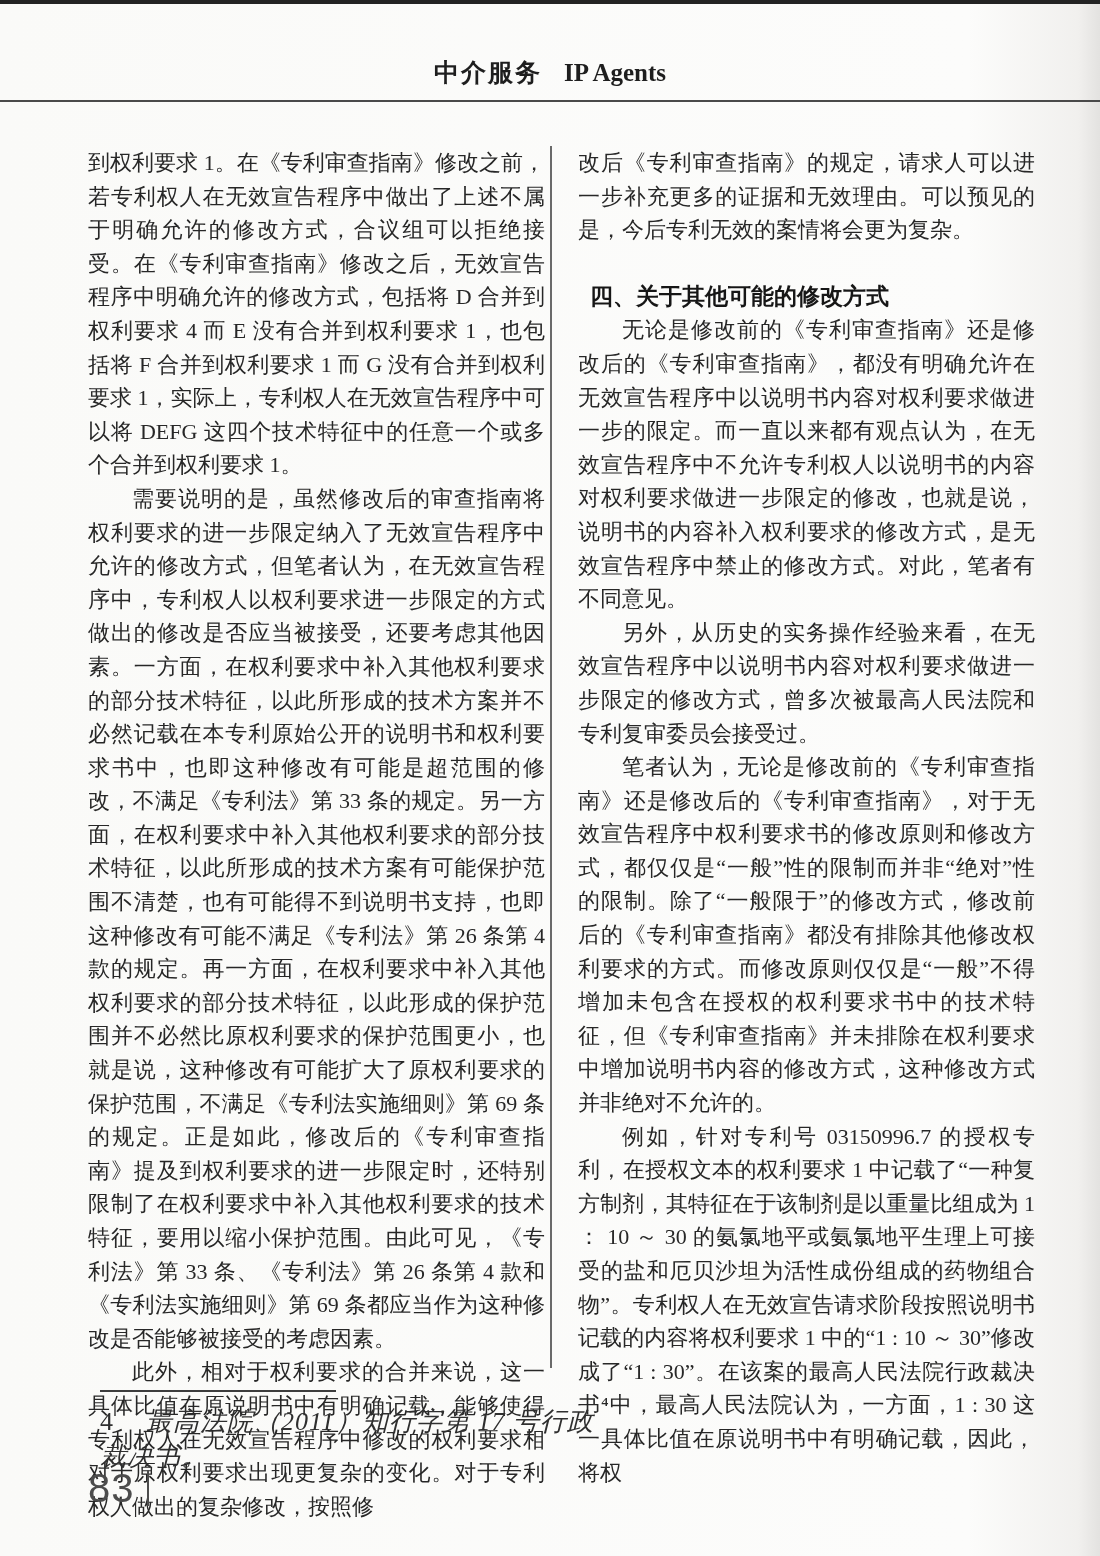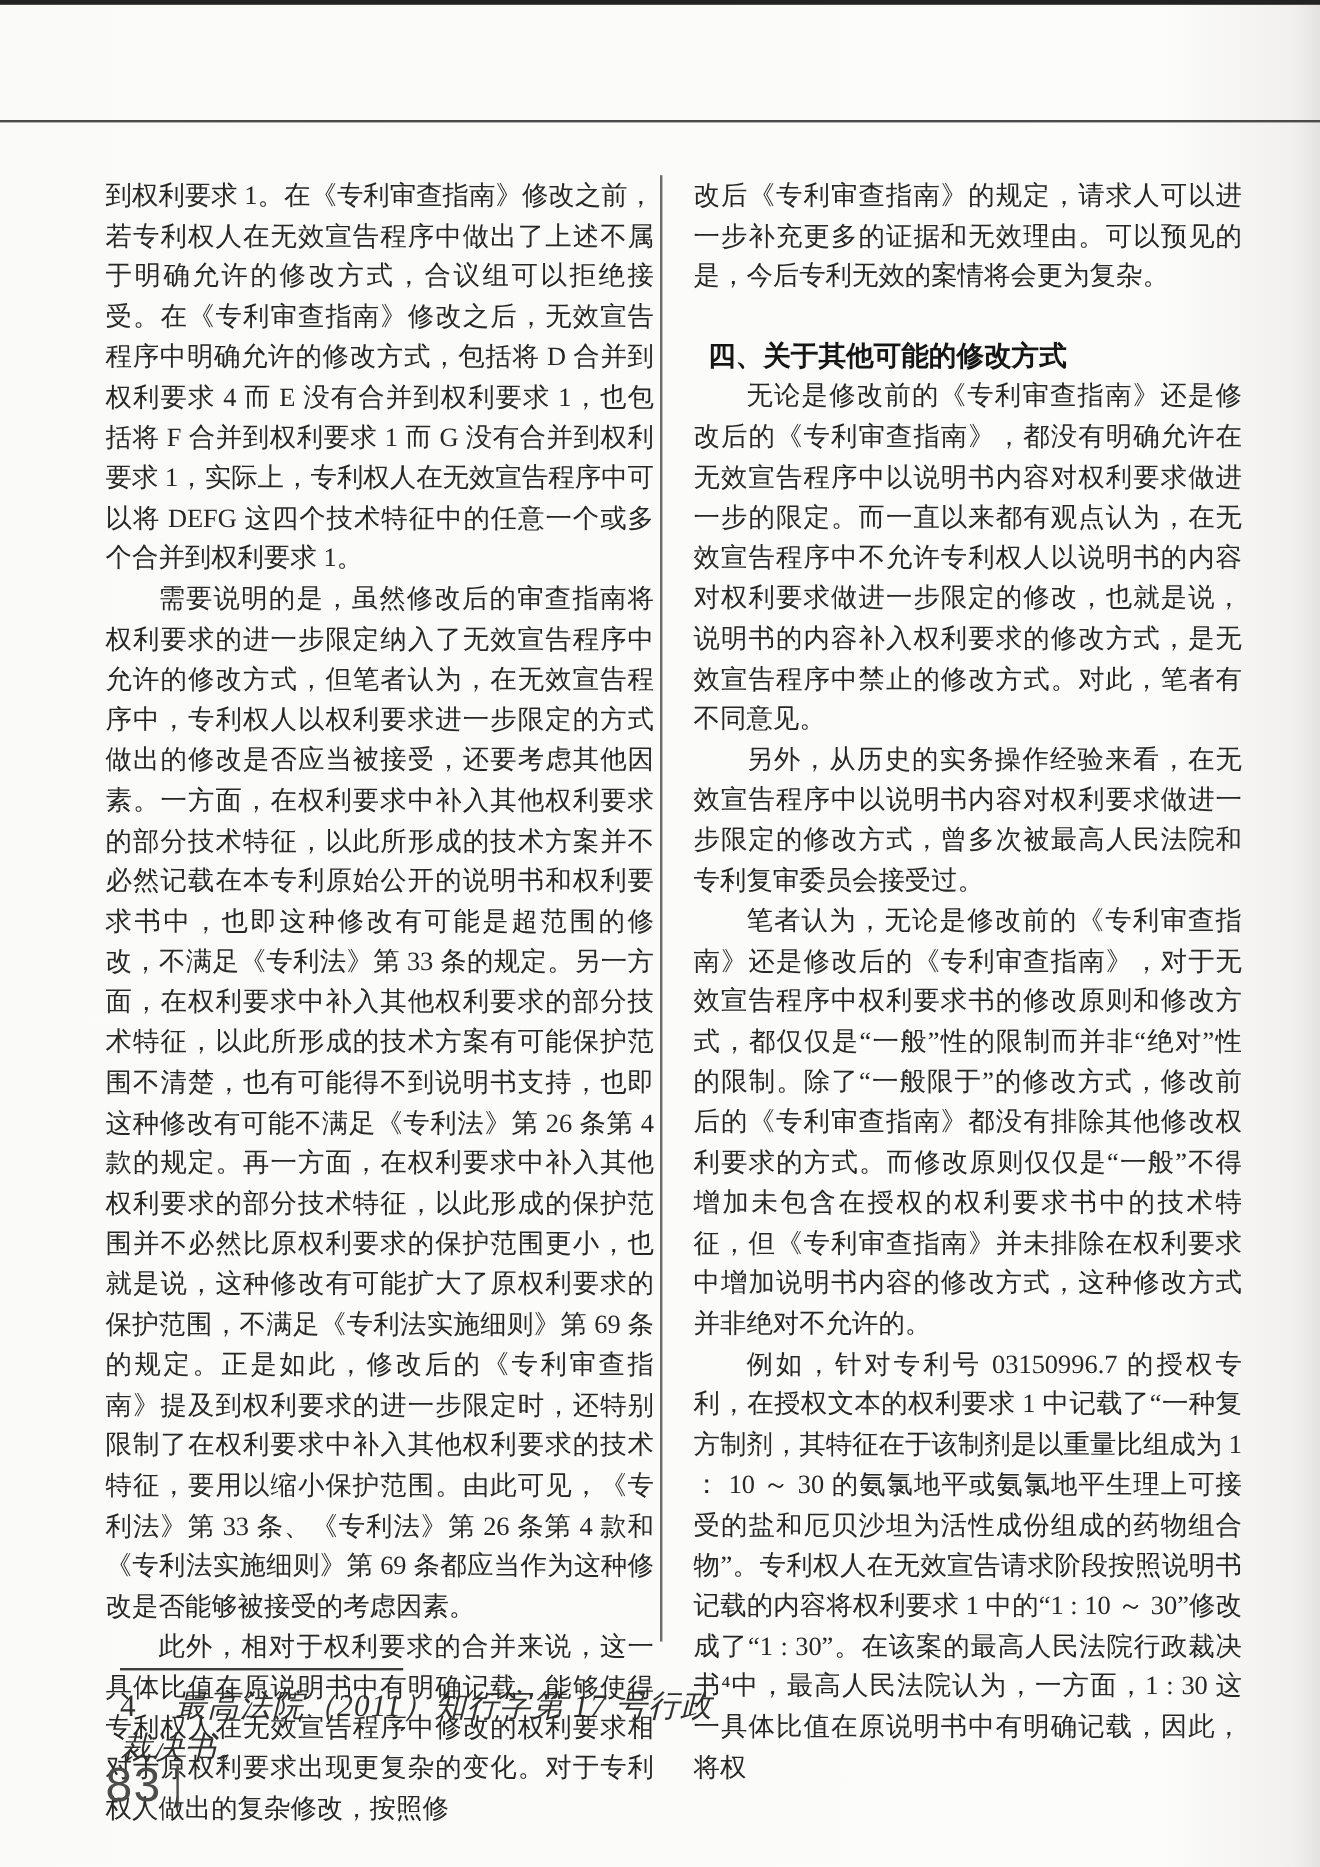--- a/index.html
+++ b/index.html
@@ -39,20 +39,23 @@
   .journal-cn-line{line-height:22px;white-space:nowrap;}
   .journal-cn{font-family:"Liberation Sans","DejaVu Sans",sans-serif;font-weight:bold;font-size:19px;color:#333;}
   .journal-issue{font-family:"Liberation Sans","DejaVu Sans",sans-serif;font-weight:bold;font-size:13px;color:#3a3a3a;margin-left:6px;}
 </style>
 </head>
 <body>
 
 <div class="page">
   <div class="top-strip"></div>
 
+  <header class="page-header">
+    <span class="header-cn">中介服务</span><span class="header-en">IP Agents</span>
+  </header>
   <div class="header-rule"></div>
 
   <div class="col-divider"></div>
 
   <section class="col col-left">
     <p class="para">到权利要求 1。在《专利审查指南》修改之前，若专利权人在无效宣告程序中做出了上述不属于明确允许的修改方式，合议组可以拒绝接受。在《专利审查指南》修改之后，无效宣告程序中明确允许的修改方式，包括将 D 合并到权利要求 4 而 E 没有合并到权利要求 1，也包括将 F 合并到权利要求 1 而 G 没有合并到权利要求 1，实际上，专利权人在无效宣告程序中可以将 DEFG 这四个技术特征中的任意一个或多个合并到权利要求 1。</p>
     <p class="para indent">需要说明的是，虽然修改后的审查指南将权利要求的进一步限定纳入了无效宣告程序中允许的修改方式，但笔者认为，在无效宣告程序中，专利权人以权利要求进一步限定的方式做出的修改是否应当被接受，还要考虑其他因素。一方面，在权利要求中补入其他权利要求的部分技术特征，以此所形成的技术方案并不必然记载在本专利原始公开的说明书和权利要求书中，也即这种修改有可能是超范围的修改，不满足《专利法》第 33 条的规定。另一方面，在权利要求中补入其他权利要求的部分技术特征，以此所形成的技术方案有可能保护范围不清楚，也有可能得不到说明书支持，也即这种修改有可能不满足《专利法》第 26 条第 4 款的规定。再一方面，在权利要求中补入其他权利要求的部分技术特征，以此形成的保护范围并不必然比原权利要求的保护范围更小，也就是说，这种修改有可能扩大了原权利要求的保护范围，不满足《专利法实施细则》第 69 条的规定。正是如此，修改后的《专利审查指南》提及到权利要求的进一步限定时，还特别限制了在权利要求中补入其他权利要求的技术特征，要用以缩小保护范围。由此可见，《专利法》第 33 条、《专利法》第 26 条第 4 款和《专利法实施细则》第 69 条都应当作为这种修改是否能够被接受的考虑因素。</p>
     <p class="para indent">此外，相对于权利要求的合并来说，这一具体比值在原说明书中有明确记载，能够使得专利权人在无效宣告程序中修改的权利要求相对于原权利要求出现更复杂的变化。对于专利权人做出的复杂修改，按照修</p>
   </section>
 

